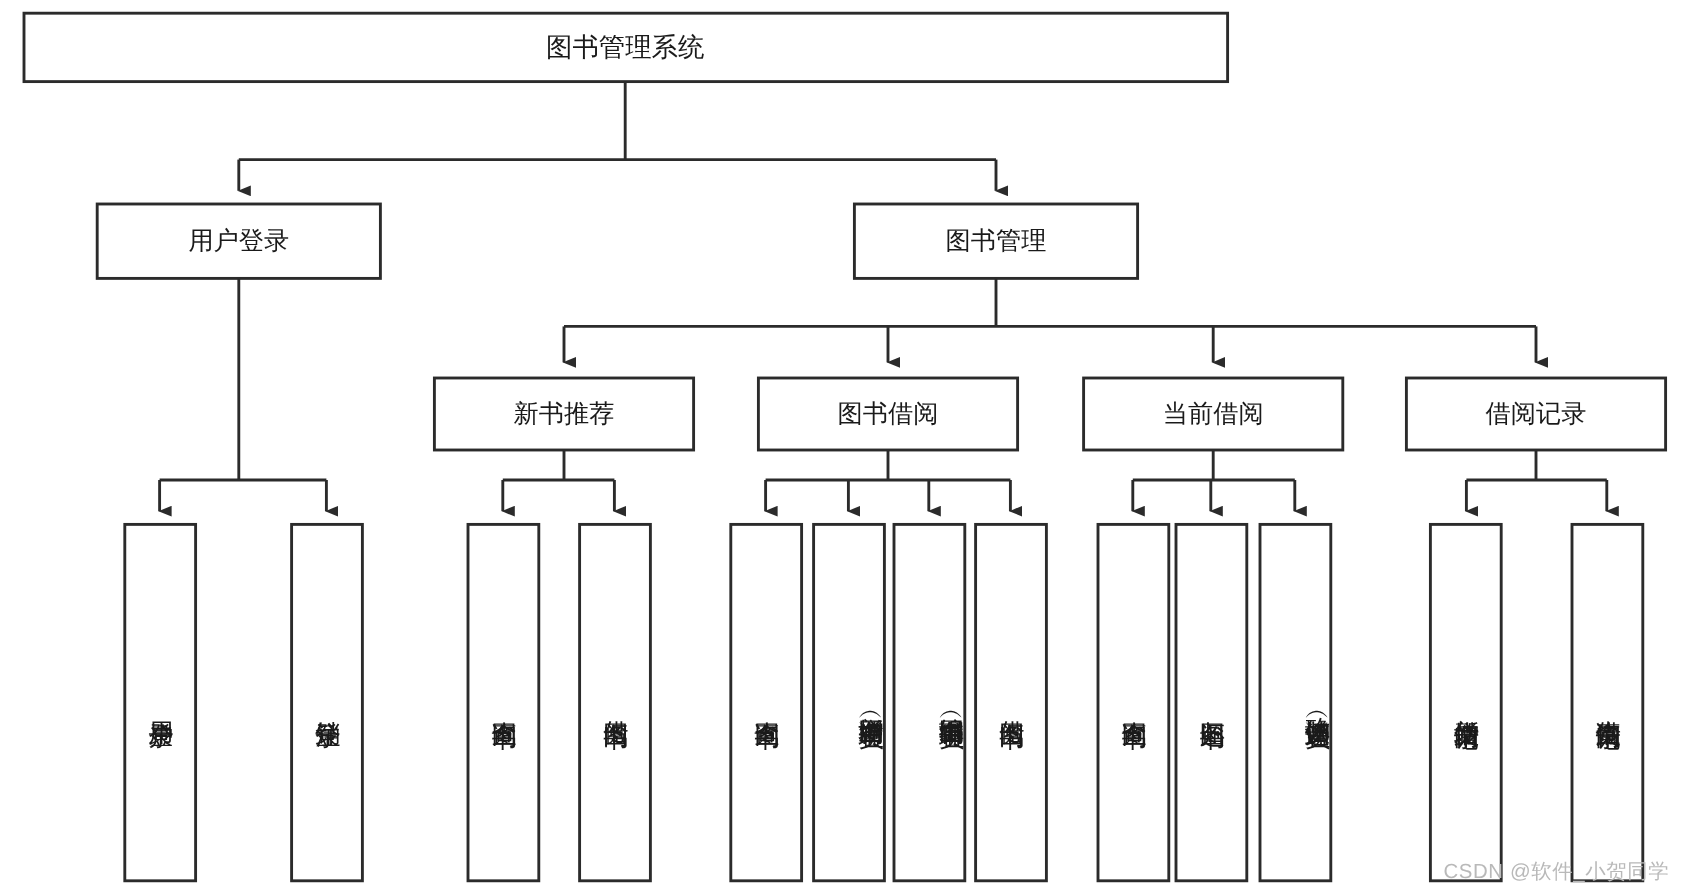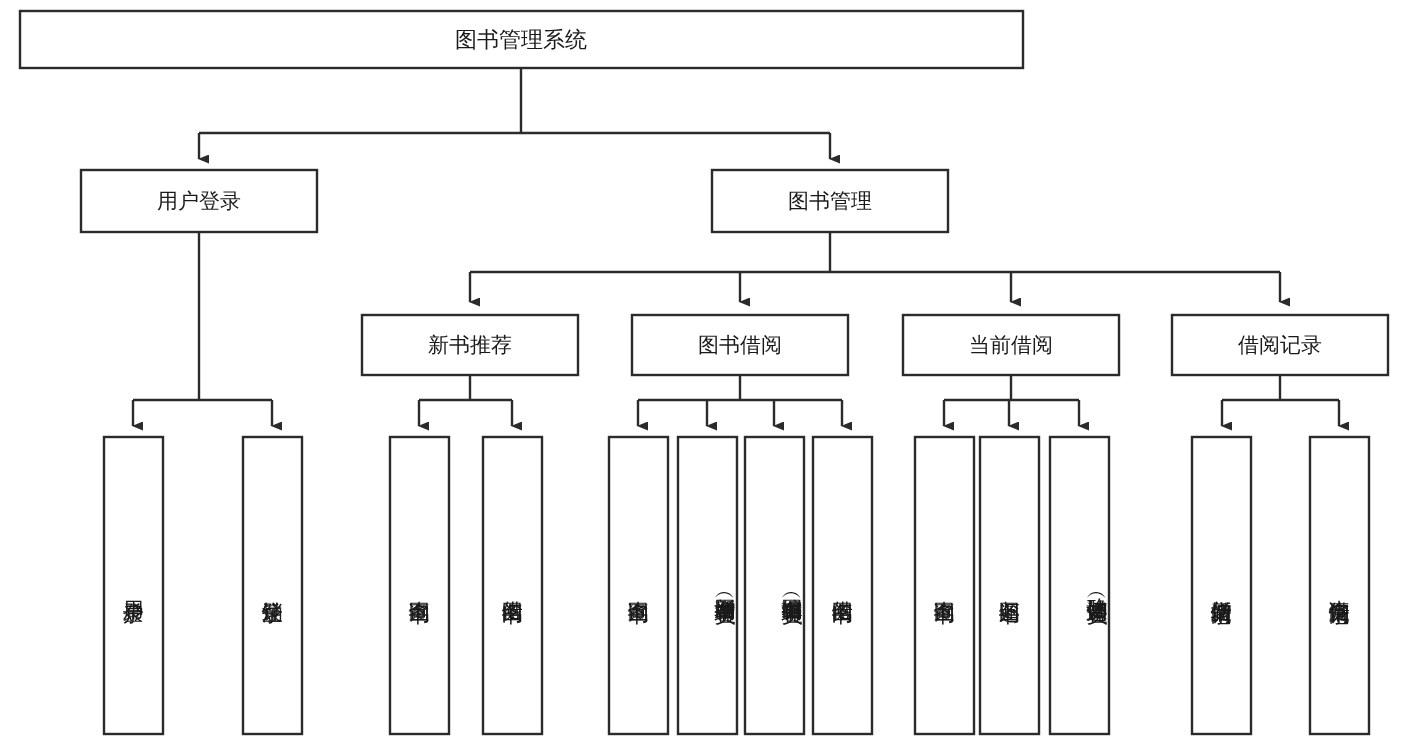--- a/index.html
+++ b/index.html
@@ -180,13 +180,14 @@
   <div class="leaf-label" style="left:745px; top:437px; width:59px; height:297px; align-items:flex-start;">编辑图书（管理员）</div>
   <div class="leaf-label" style="left:813px; top:437px; width:59px; height:297px;">借阅图书</div>
 
   <div class="leaf-label" style="left:915px; top:437px; width:59px; height:297px;">查询图书</div>
   <div class="leaf-label" style="left:980px; top:437px; width:59px; height:297px;">归还图书</div>
   <div class="leaf-label" style="left:1050px; top:437px; width:59px; height:297px; align-items:flex-start;">确认归还（管理员）</div>
 
   <div class="leaf-label" style="left:1192px; top:437px; width:59px; height:297px;">新增借阅记录</div>
   <div class="leaf-label" style="left:1310px; top:437px; width:59px; height:297px;">查询借阅记录</div>
 
+  <div class="watermark">CSDN @软件_小贺同学</div>
 </div>
 
 </body></html>

